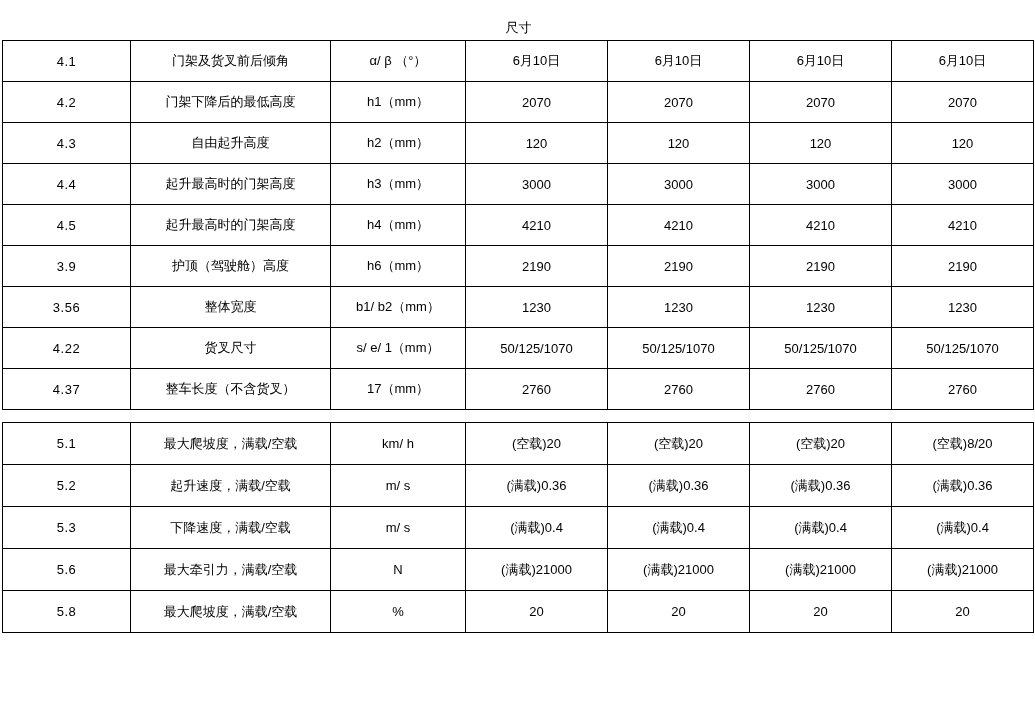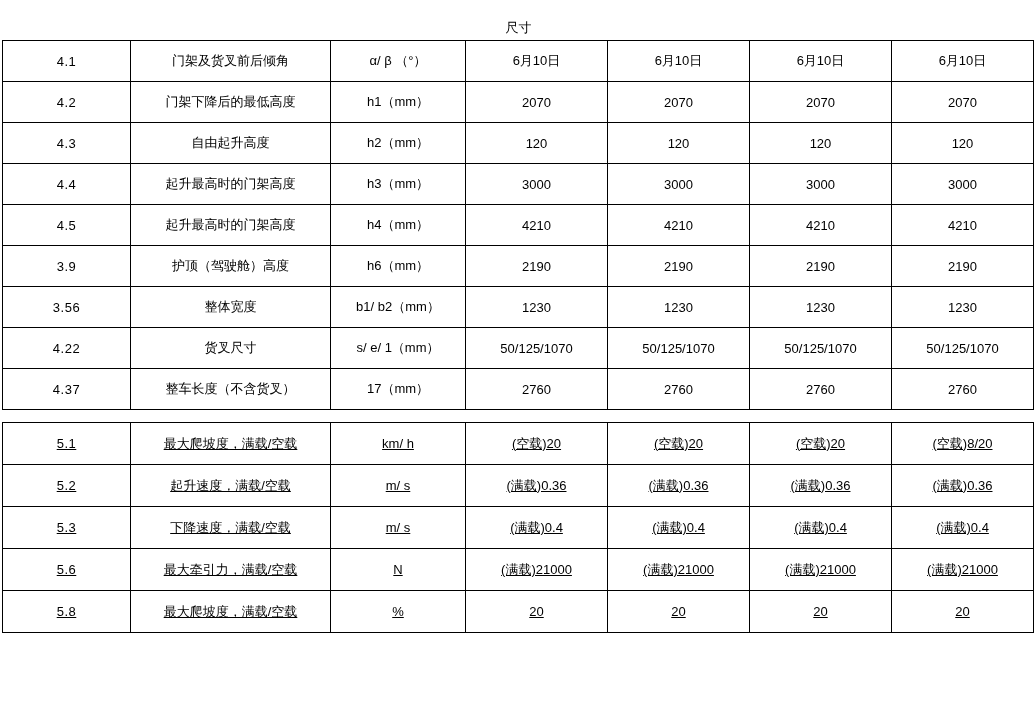--- a/index.html
+++ b/index.html
@@ -64,21 +64,21 @@
     font-family: "Liberation Mono", "DejaVu Sans Mono", monospace;
     font-size: 13px;
   }
   .cell-val {
     font-family: "Liberation Mono", "DejaVu Sans Mono", monospace;
     font-size: 13px;
   }
   .gap {
     height: 12px;
   }
-  .perf-table td { height: 41px; text-decoration: underline; }
+  .perf-table td { height: 41px; }
 </style>
 </head>
 <body>
 
 <div class="page">
 
   <div class="section-title">尺寸</div>
 
   <table class="spec-table">
     <colgroup>

